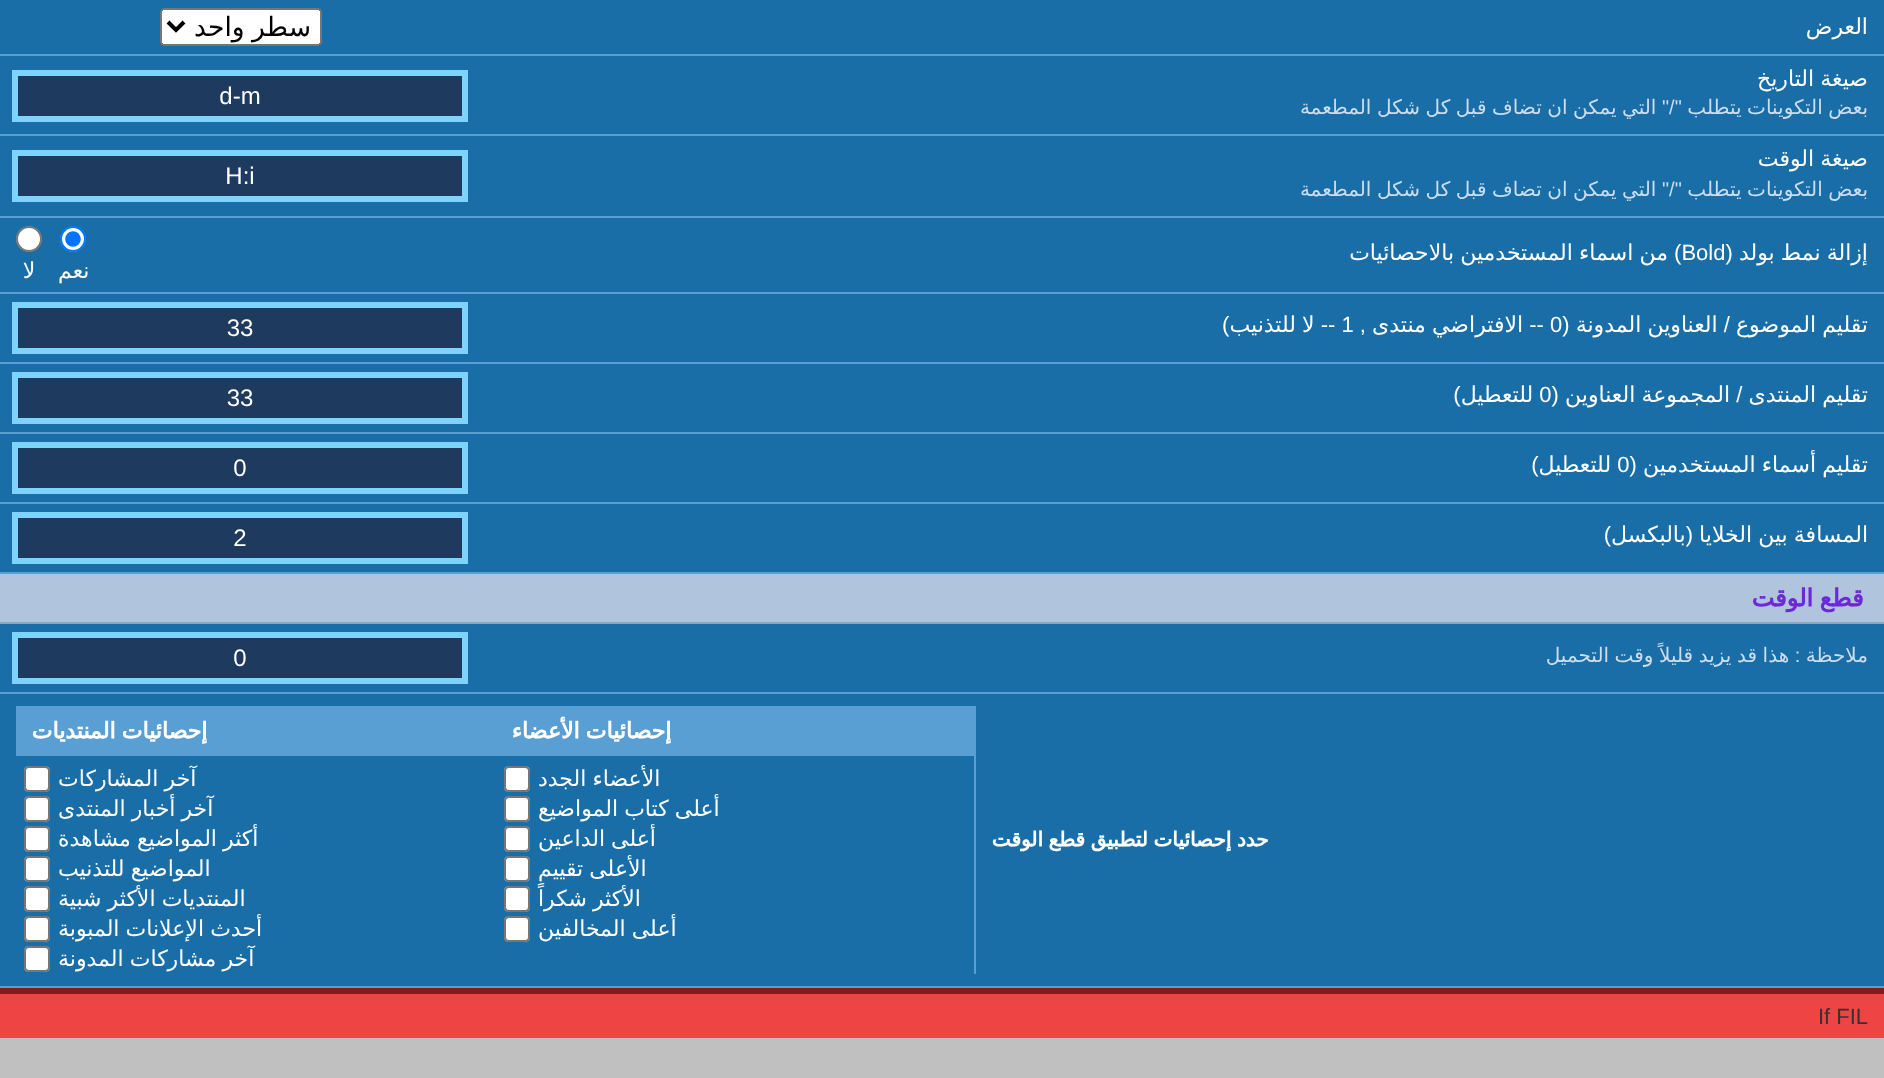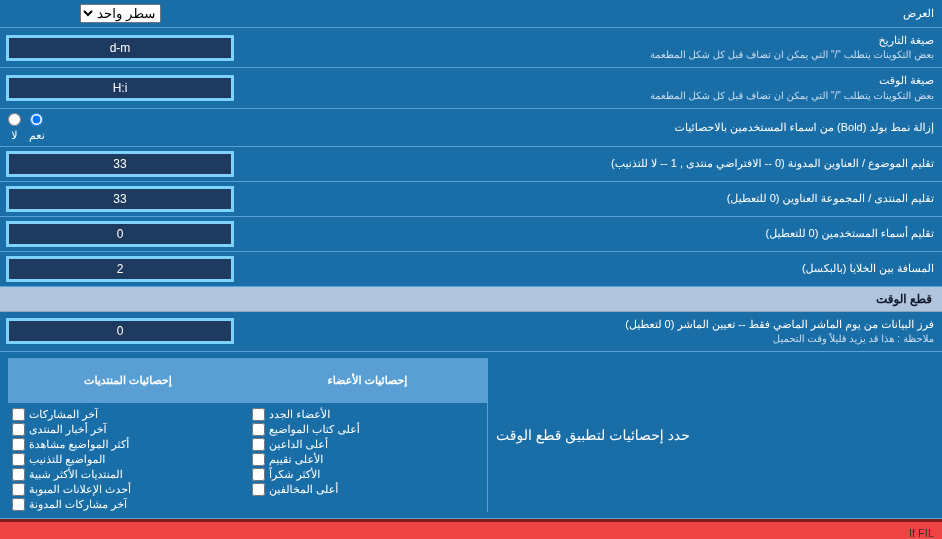--- a/index.html
+++ b/index.html
@@ -56,21 +56,21 @@
       color: #fff;
       border: 3px solid #7dd3fc;
       padding: 3px 6px;
       font-size: 12px;
       text-align: center;
       direction: ltr;
     }
 
     .section-header {
       background: #b0c4de;
-      color: #0f172a;
+      color: #6d28d9;
       font-weight: bold;
       padding: 5px 10px;
       text-align: right;
       font-size: 12px;
       border-bottom: 1px solid #8ab;
     }
 
     .radio-row {
       background: #1a6ea8;
       display: flex;
@@ -92,22 +92,22 @@
     .checkboxes-section {
       background: #1a6ea8;
       padding: 6px 8px;
       border-bottom: 1px solid #5a9fd4;
     }
 
     .checkboxes-header {
       background: #5a9fd4;
       color: #fff;
       font-weight: bold;
-      padding: 16px 8px;
-      text-align: center;
+      padding: 6px 8px;
+      text-align: left;
       margin-bottom: 4px;
       font-size: 11px;
     }
 
     .checkbox-item {
       display: flex;
       align-items: center;
       justify-content: flex-end;
       gap: 4px;
       color: #fff;
@@ -237,34 +237,33 @@
     </div>
   </div>
 
   <div class="section-header">
     <span>قطع الوقت</span>
   </div>
 
   <div class="row">
     <div class="row-label">
       <div>
-        <div>فرز البيانات من يوم الماشر الماضي فقط -- تعيين الماشر (0 لتعطيل)</div>
         <small>ملاحظة : هذا قد يزيد قليلاً وقت التحميل</small>
       </div>
     </div>
     <div class="row-input">
       <input type="text" value="0" style="">
     </div>
   </div>
 
   <div class="checkboxes-section">
     <div style="display:flex; gap:0; background:#1a6ea8;">
 
       <div style="flex:1; display:flex; align-items:center; justify-content:flex-end; padding: 4px 8px;">
-        <span style="color:#fff; font-size:14px; font-weight:normal;">حدد إحصائيات لتطبيق قطع الوقت</span>
+        <span style="color:#fff; font-size:10px; font-weight:bold;">حدد إحصائيات لتطبيق قطع الوقت</span>
       </div>
 
       <div style="width:480px; display:grid; grid-template-columns:1fr 1fr; gap:0;">
 
         <div style="border-right:1px solid #5a9fd4;">
           <div class="checkboxes-header">
             <span>إحصائيات الأعضاء</span>
           </div>
           <div>
             <div class="checkbox-item">

